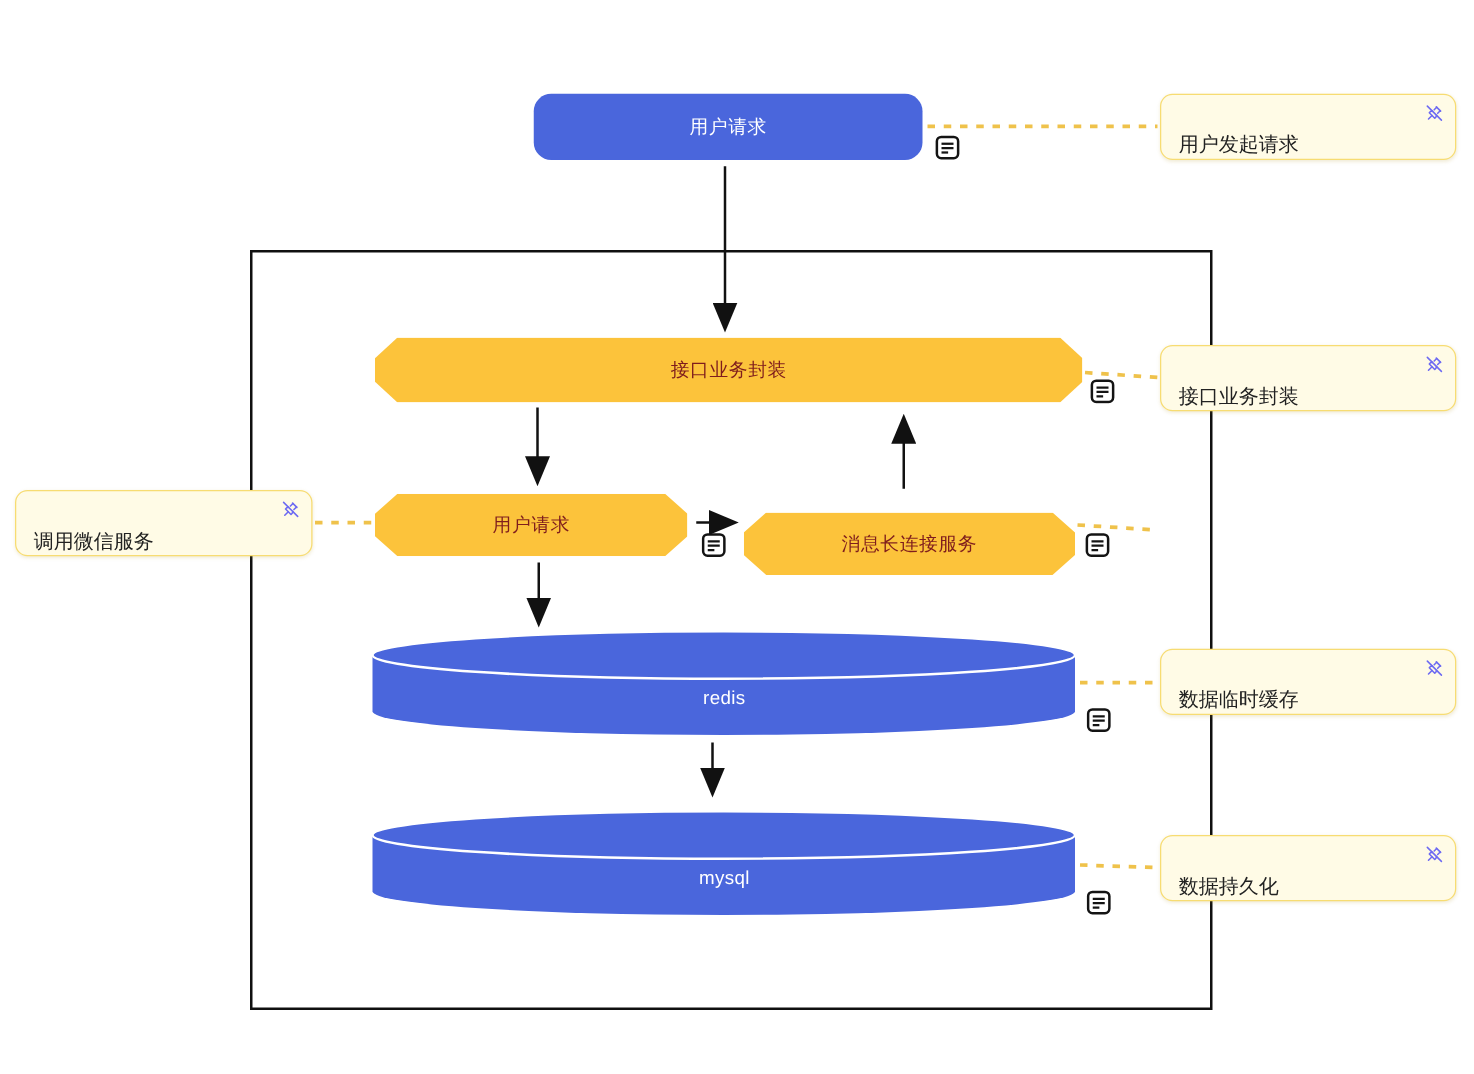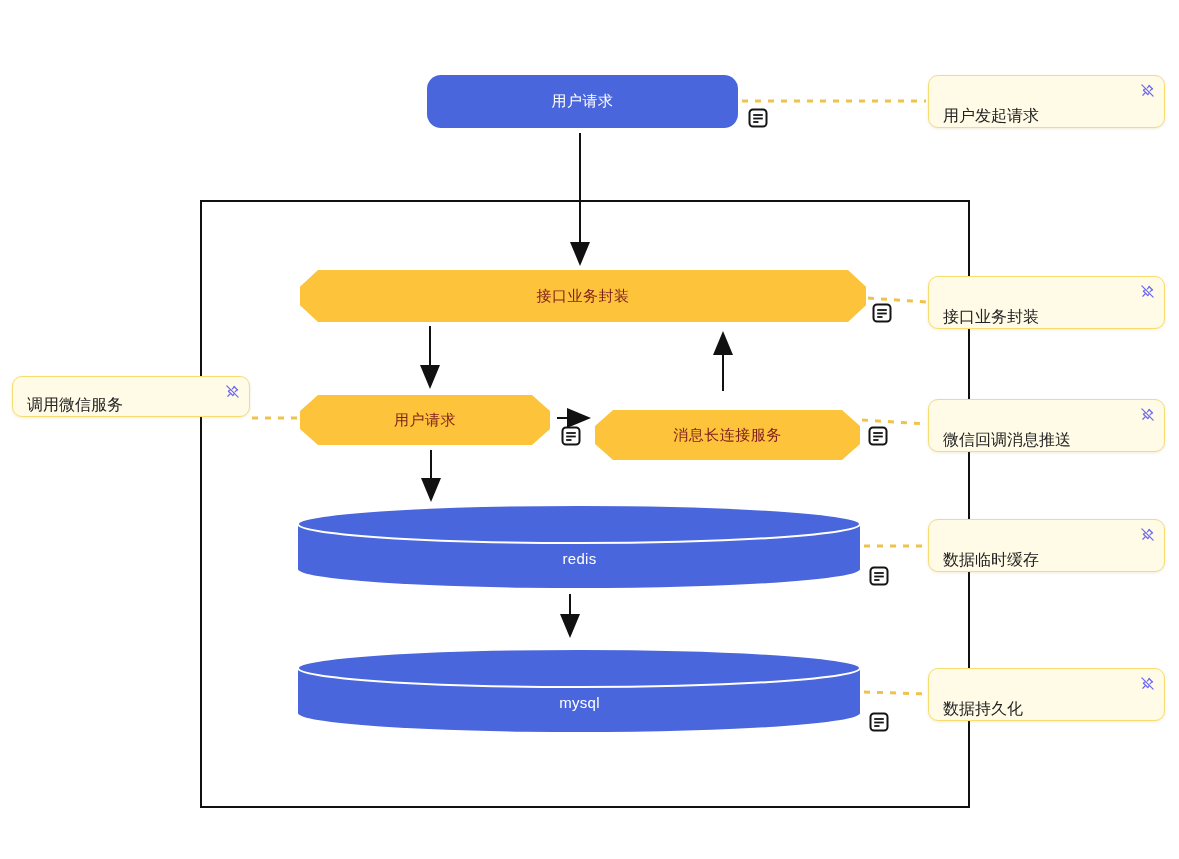--- a/index.html
+++ b/index.html
@@ -95,29 +95,20 @@
   <div class="note" style="left:928px;top:276px;width:237px;height:53px;">
     <span>接口业务封装</span>
     <svg class="pin" viewBox="0 0 24 24" fill="none" stroke="#6D6AF2" stroke-width="2" stroke-linecap="round" stroke-linejoin="round">
       <path d="M3 3l18 18"></path>
         <path d="M15 4.5l-3.25 3.25m-2.57 1.43l-2.18.82-1.5 1.5 7 7 1.5-1.5.82-2.18m1.43-2.57l3.25-3.25"></path>
         <path d="M9 15l-4.5 4.5"></path>
         <path d="M14.5 4l5.5 5.5"></path>
     </svg>
   </div>
 
-  <div class="note" style="left:928px;top:399px;width:237px;height:53px;">
-    <span>微信回调消息推送</span>
-    <svg class="pin" viewBox="0 0 24 24" fill="none" stroke="#6D6AF2" stroke-width="2" stroke-linecap="round" stroke-linejoin="round">
-      <path d="M3 3l18 18"></path>
-        <path d="M15 4.5l-3.25 3.25m-2.57 1.43l-2.18.82-1.5 1.5 7 7 1.5-1.5.82-2.18m1.43-2.57l3.25-3.25"></path>
-        <path d="M9 15l-4.5 4.5"></path>
-        <path d="M14.5 4l5.5 5.5"></path>
-    </svg>
-  </div>
 
   <div class="note" style="left:928px;top:519px;width:237px;height:53px;">
     <span>数据临时缓存</span>
     <svg class="pin" viewBox="0 0 24 24" fill="none" stroke="#6D6AF2" stroke-width="2" stroke-linecap="round" stroke-linejoin="round">
       <path d="M3 3l18 18"></path>
         <path d="M15 4.5l-3.25 3.25m-2.57 1.43l-2.18.82-1.5 1.5 7 7 1.5-1.5.82-2.18m1.43-2.57l3.25-3.25"></path>
         <path d="M9 15l-4.5 4.5"></path>
         <path d="M14.5 4l5.5 5.5"></path>
     </svg>
   </div>
@@ -125,21 +116,21 @@
   <div class="note" style="left:928px;top:668px;width:237px;height:53px;">
     <span>数据持久化</span>
     <svg class="pin" viewBox="0 0 24 24" fill="none" stroke="#6D6AF2" stroke-width="2" stroke-linecap="round" stroke-linejoin="round">
       <path d="M3 3l18 18"></path>
         <path d="M15 4.5l-3.25 3.25m-2.57 1.43l-2.18.82-1.5 1.5 7 7 1.5-1.5.82-2.18m1.43-2.57l3.25-3.25"></path>
         <path d="M9 15l-4.5 4.5"></path>
         <path d="M14.5 4l5.5 5.5"></path>
     </svg>
   </div>
 
-  <div class="note" style="left:12px;top:376px;width:238px;height:41px;">
+  <div class="note" style="left:12px;top:392px;width:238px;height:53px;">
     <span>调用微信服务</span>
     <svg class="pin" viewBox="0 0 24 24" fill="none" stroke="#6D6AF2" stroke-width="2" stroke-linecap="round" stroke-linejoin="round">
       <path d="M3 3l18 18"></path>
         <path d="M15 4.5l-3.25 3.25m-2.57 1.43l-2.18.82-1.5 1.5 7 7 1.5-1.5.82-2.18m1.43-2.57l3.25-3.25"></path>
         <path d="M9 15l-4.5 4.5"></path>
         <path d="M14.5 4l5.5 5.5"></path>
     </svg>
   </div>
 
   <svg class="doc-icon" style="left:748px;top:108px;" viewBox="0 0 20 20">

